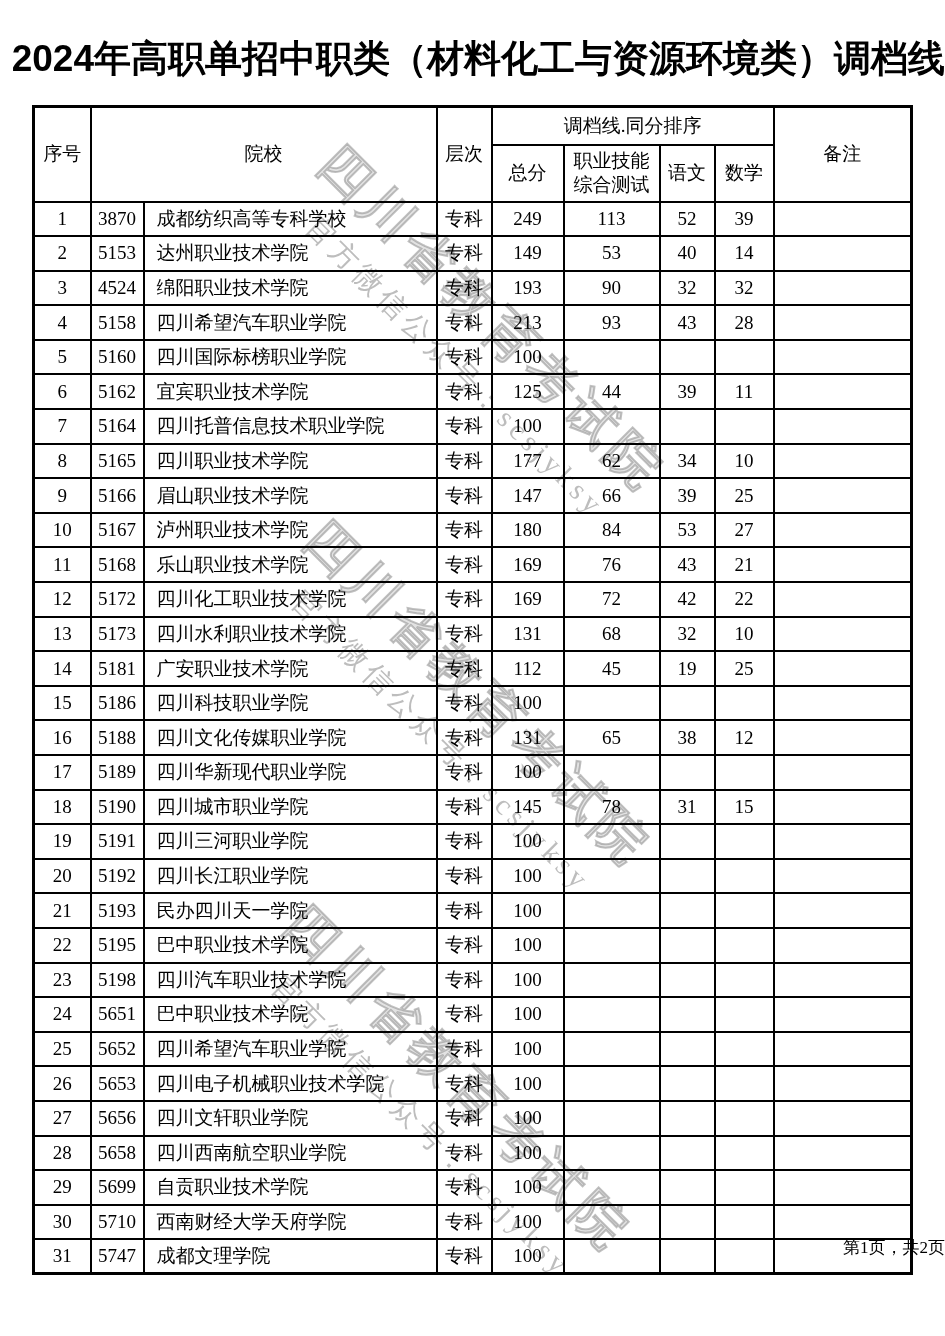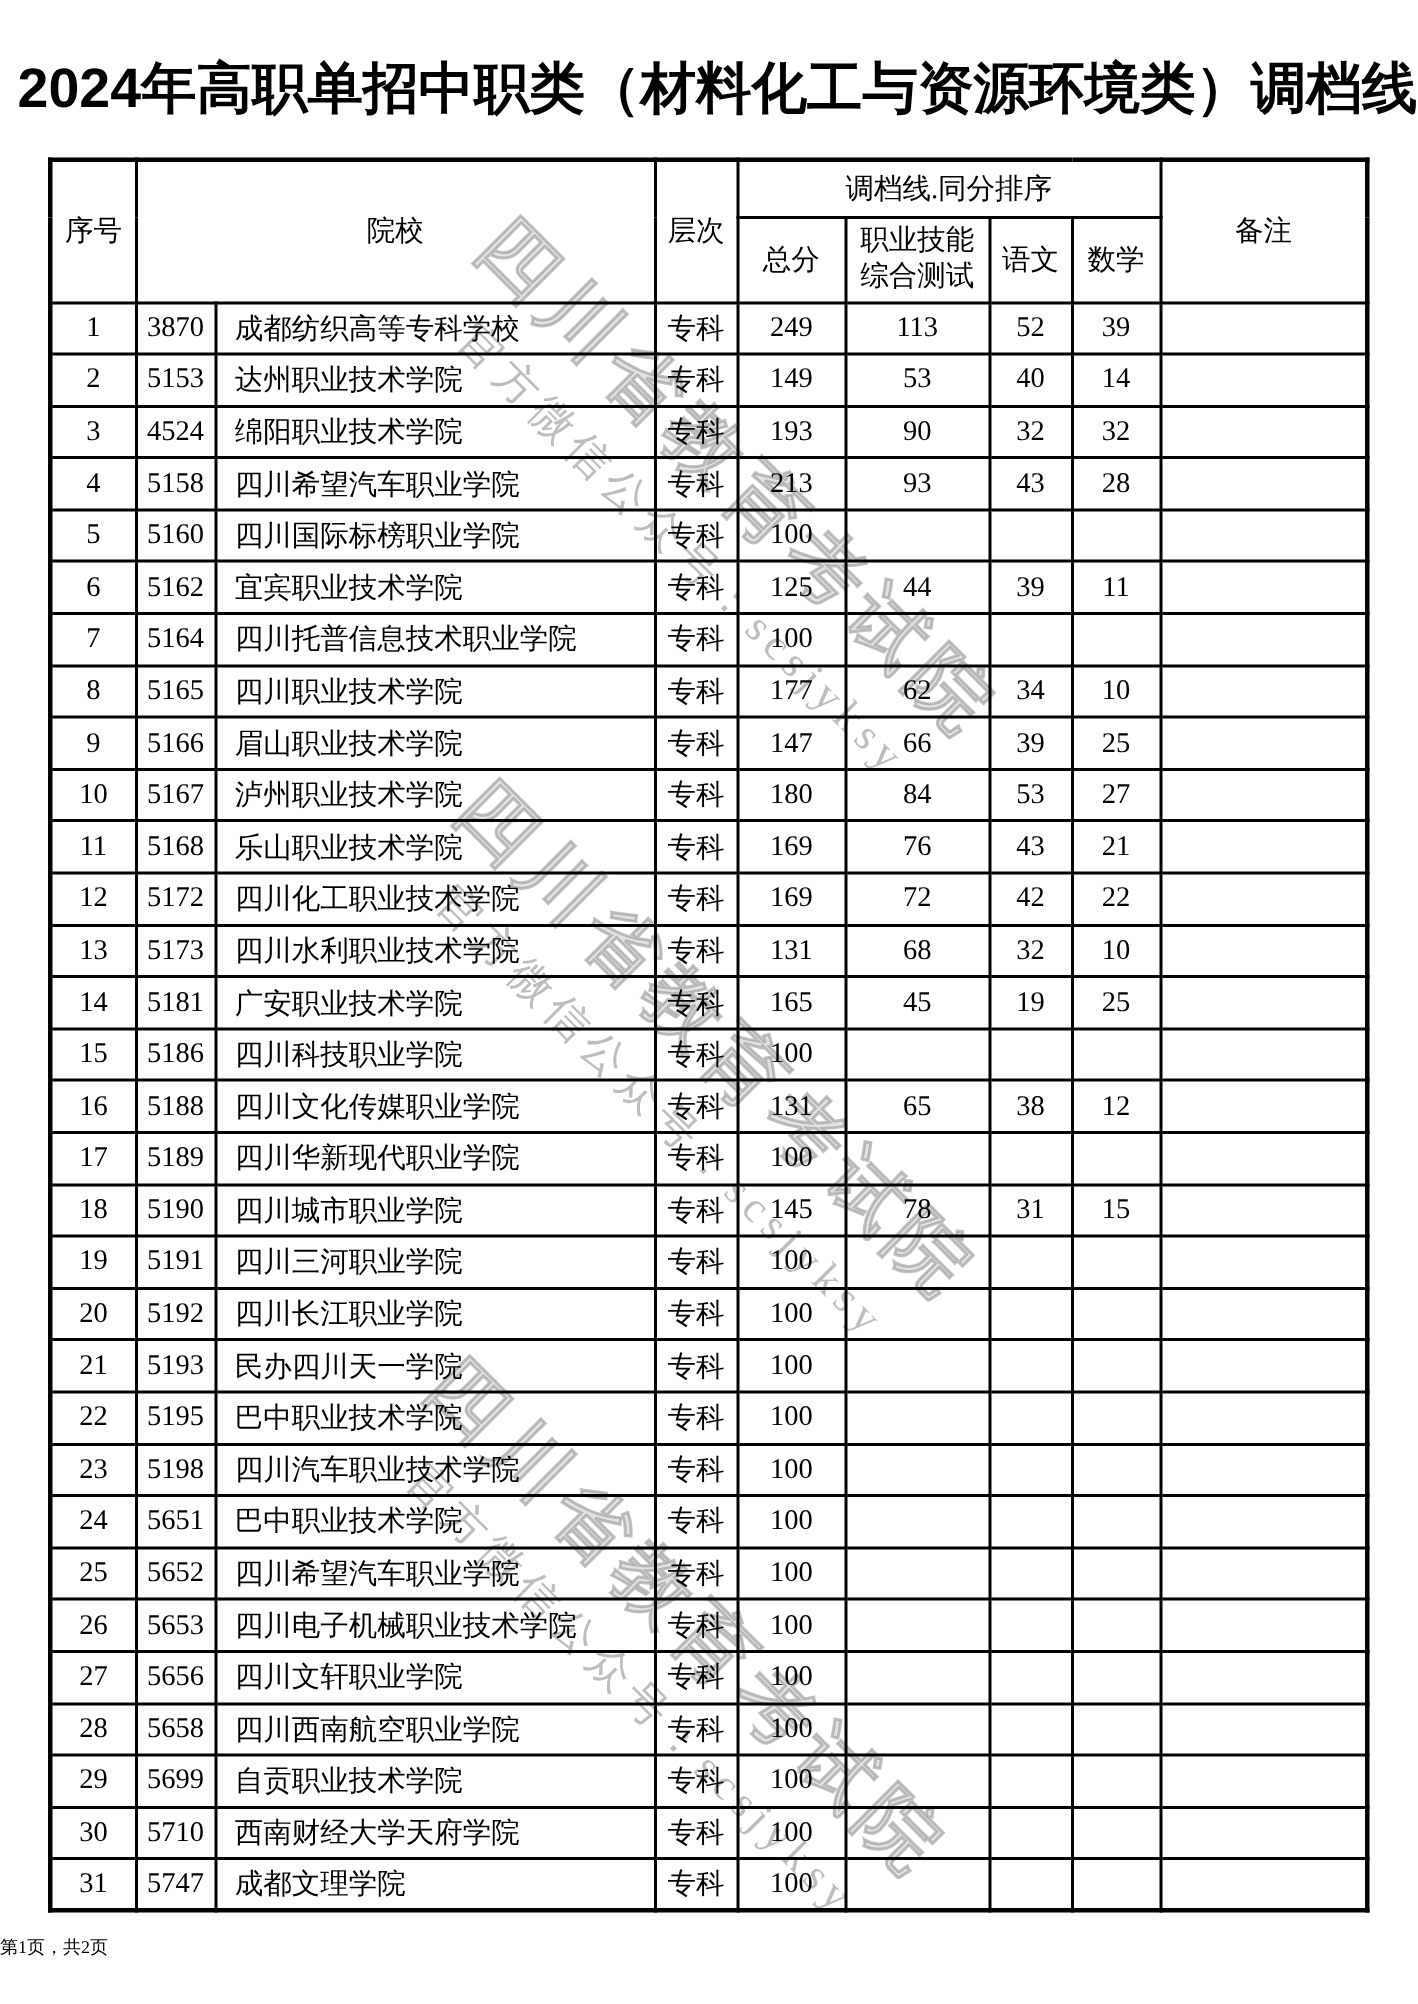--- a/index.html
+++ b/index.html
@@ -69,23 +69,23 @@
   .score-table thead tr.h1 { height:38px; }
   .score-table thead tr.h2 { height:57px; }
   .score-table tbody tr { height:34.6px; }
   .score-table th.col-skill { line-height:1.25; }
   .score-table td.c-name {
     text-align:left;
     padding-left:12px;
   }
   .footer {
     position:absolute;
-    top:1290px; left:0; width:100%;
-    text-align:left;
-    font-size:12px;
+    top:1236px; left:0; width:100%;
+    text-align:right;
+    font-size:17px;
     z-index:2;
     font-family:"Liberation Serif","DejaVu Serif",serif;
   }
 </style>
 </head>
 <body>
 
 <div class="page">
 
   <div class="doc-title">2024年高职单招中职类（材料化工与资源环境类）调档线</div>
@@ -285,21 +285,21 @@
       <td class="c-chinese">32</td>
       <td class="c-math">10</td>
       <td class="c-remark"></td>
     </tr>
 
     <tr>
       <td class="c-no">14</td>
       <td class="c-code">5181</td>
       <td class="c-name">广安职业技术学院</td>
       <td class="c-level">专科</td>
-      <td class="c-total">165</td>
+      <td class="c-total">112</td>
       <td class="c-skill">45</td>
       <td class="c-chinese">19</td>
       <td class="c-math">25</td>
       <td class="c-remark"></td>
     </tr>
 
     <tr>
       <td class="c-no">15</td>
       <td class="c-code">5186</td>
       <td class="c-name">四川科技职业学院</td>

